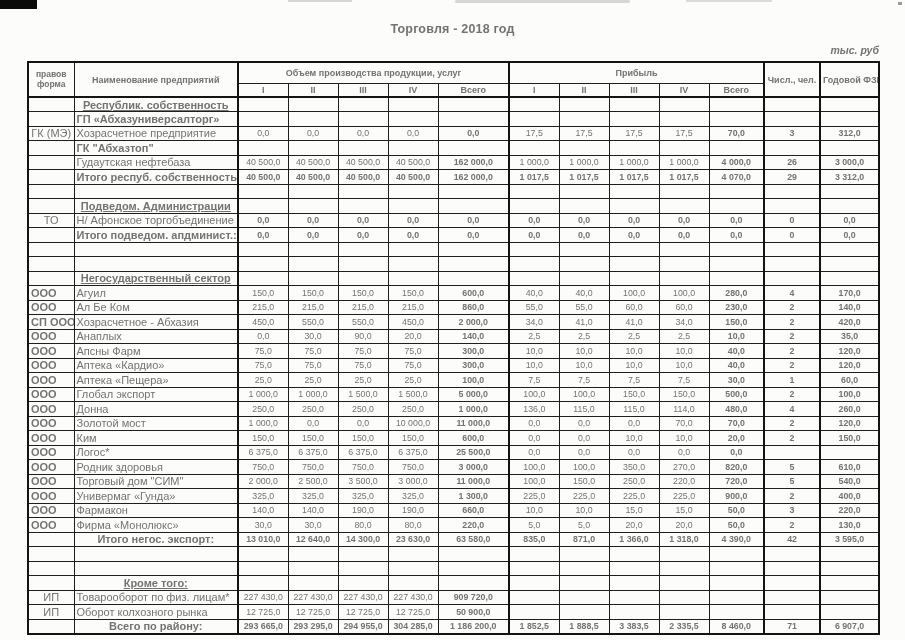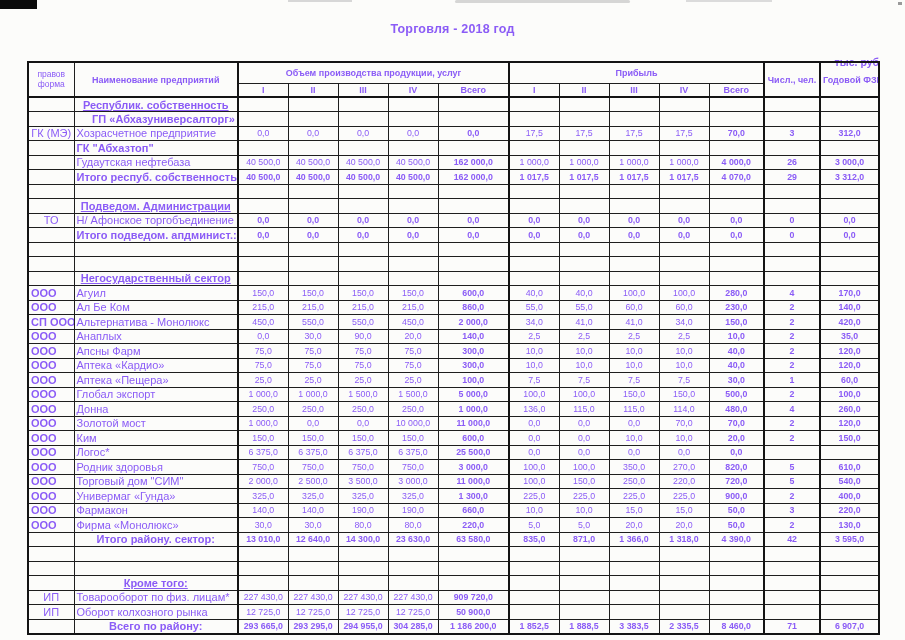--- a/index.html
+++ b/index.html
@@ -1,65 +1,65 @@
 <!DOCTYPE html>
 <html><head>
 <meta charset="utf-8">
 <style>
   html,body { margin:0; padding:0; }
   .page {
     position:relative;
     width:905px; height:640px;
     background:#fcfcfa;
     font-family:"Liberation Sans", sans-serif;
-    color:#8b5cf6;
+    color:#737373;
     overflow:hidden;
   }
   .artifact { position:absolute; }
   .art-black { left:0; top:0; width:37px; height:9px; background:#0b0b0b; }
   .art-smudge1 { left:288px; top:0; width:64px; height:2px; background:#c7c7c7; opacity:.7; }
   .art-smudge2 { left:455px; top:0; width:175px; height:3px; background:#bdbdbd; opacity:.6; border-radius:2px; }
   .art-smudge3 { left:686px; top:0; width:86px; height:2px; background:#cdcdcd; opacity:.7; }
   .art-speck  { left:898px; top:2px; width:4px; height:3px; background:#9a9a9a; }
 
   .doc-title {
     position:absolute; top:22px; left:0; width:100%;
     text-align:center; font-size:12.5px; font-weight:bold;
     letter-spacing:.2px;
   }
   .units-label {
-    position:absolute; top:56px; right:26px;
-    font-size:10.5px; font-weight:bold;
+    position:absolute; top:44px; right:26px;
+    font-size:10.5px; font-style:italic; font-weight:bold;
   }
 
   table.report {
     position:absolute; left:27px; top:61px;
     width:851px;
     border-collapse:collapse; table-layout:fixed;
     border:2px solid #141414;
   }
   table.report th, table.report td {
     border:1px solid #1e1e1e;
     padding:0 2px;
     overflow:hidden; white-space:nowrap;
     vertical-align:middle;
   }
   thead { border-bottom:2px solid #141414; }
   thead tr.h1 { height:21px; }
   thead tr.h2 { height:14px; }
   thead th { font-size:9px; font-weight:bold; text-align:center; }
-  thead th.form-hdr { font-size:8.5px; font-weight:normal; white-space:normal; line-height:1.1; }
+  thead th.form-hdr { font-size:8.5px; font-weight:bold; white-space:normal; line-height:1.1; }
   tbody tr { height:14.5px; }
   td.num { font-size:8.8px; text-align:center; }
   td.form-cell { font-size:11px; text-align:center; padding-left:3px; }
   td.form-left { text-align:left;font-weight:bold; }
   td.name-cell { font-size:11px; text-align:left; padding-left:4px; }
   td.sec { font-weight:bold; text-decoration:underline; text-align:center; }
   td.grp { font-weight:bold; }
-  td.grp-center { text-align:right; }
+  td.grp-center { text-align:left; }
   td.tot { font-weight:bold;text-align:center; }
   .b { font-weight:bold; }
   .bl2 { border-left:2px solid #141414 !important; }
 </style>
 </head>
 <body>
 
 <div class="page">
   <div class="artifact art-black"></div>
   <div class="artifact art-smudge1"></div>
@@ -345,21 +345,21 @@
           <td class="num bl2">55,0</td>
           <td class="num">55,0</td>
           <td class="num">60,0</td>
           <td class="num">60,0</td>
           <td class="num b">230,0</td>
           <td class="num bl2 b">2</td>
           <td class="num bl2 b">140,0</td>
         </tr>
         <tr>
           <td class="form-cell form-left">СП ООО</td>
-          <td class="name-cell">Альтернатива - Монолюкс</td>
+          <td class="name-cell">Хозрасчетное - Абхазия</td>
           <td class="num bl2">450,0</td>
           <td class="num">550,0</td>
           <td class="num">550,0</td>
           <td class="num">450,0</td>
           <td class="num b">2 000,0</td>
           <td class="num bl2">34,0</td>
           <td class="num">41,0</td>
           <td class="num">41,0</td>
           <td class="num">34,0</td>
           <td class="num b">150,0</td>
@@ -585,21 +585,21 @@
           <td class="num bl2">5,0</td>
           <td class="num">5,0</td>
           <td class="num">20,0</td>
           <td class="num">20,0</td>
           <td class="num b">50,0</td>
           <td class="num bl2 b">2</td>
           <td class="num bl2 b">130,0</td>
         </tr>
         <tr>
           <td class="form-cell"></td>
-          <td class="name-cell tot">Итого району. сектор:</td>
+          <td class="name-cell tot">Итого негос. экспорт:</td>
           <td class="num bl2 b">13 010,0</td>
           <td class="num b">12 640,0</td>
           <td class="num b">14 300,0</td>
           <td class="num b">23 630,0</td>
           <td class="num b">63 580,0</td>
           <td class="num bl2 b">835,0</td>
           <td class="num b">871,0</td>
           <td class="num b">1 366,0</td>
           <td class="num b">1 318,0</td>
           <td class="num b">4 390,0</td>

